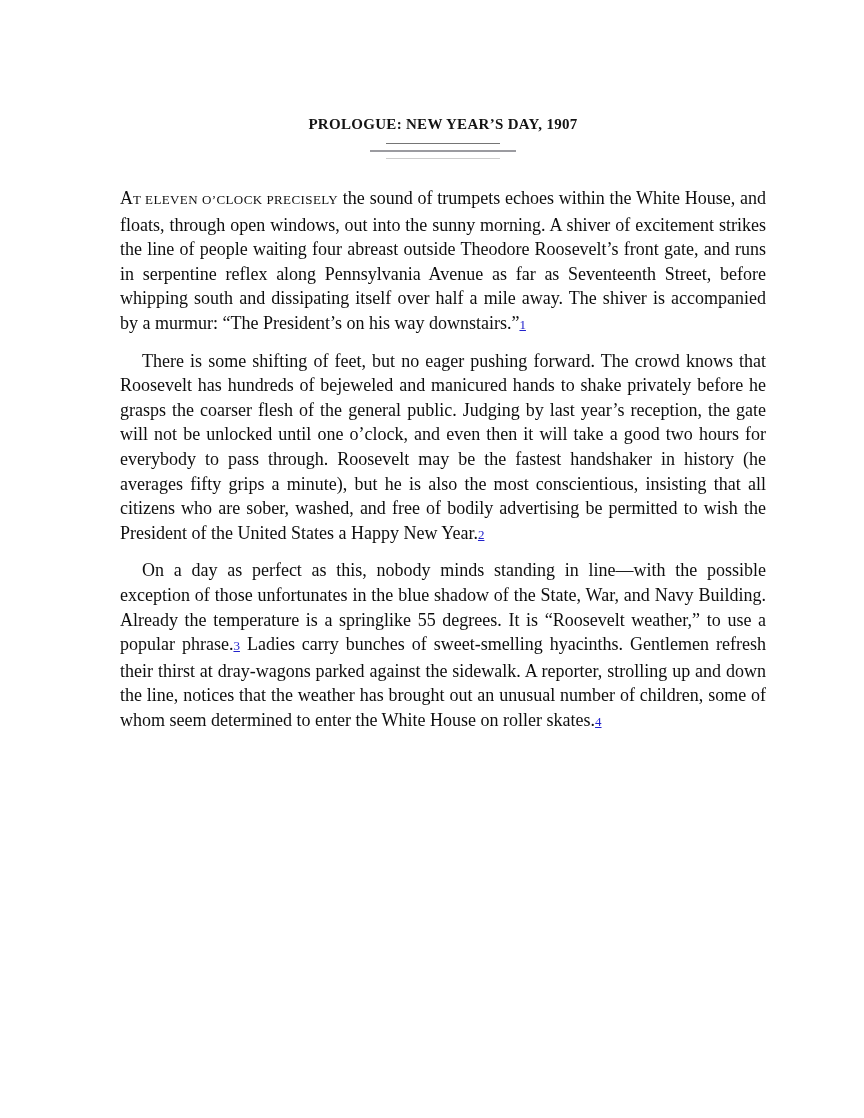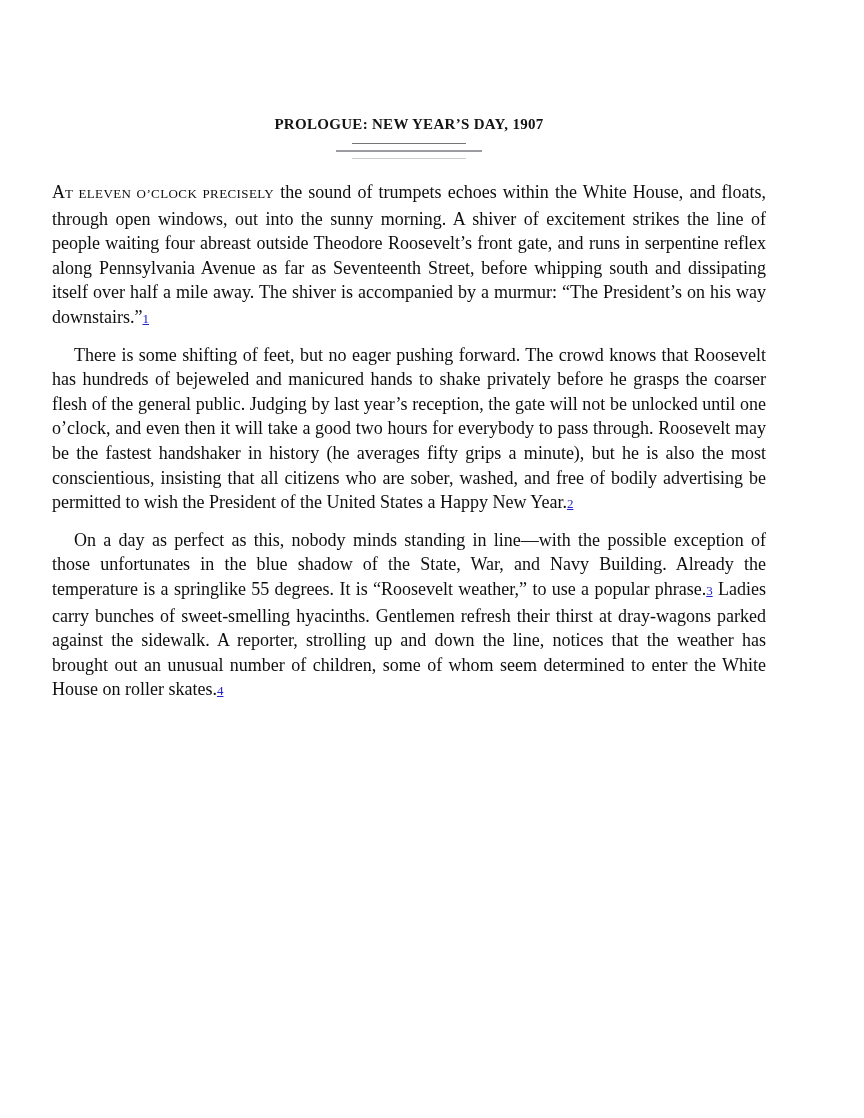--- a/index.html
+++ b/index.html
@@ -4,21 +4,21 @@
 <style>
   * { box-sizing: border-box; }
   html, body { margin: 0; padding: 0; }
   body {
     width: 864px; height: 1118px;
     background: #ffffff;
     font-family: "Liberation Serif", serif;
     color: #0e0e0e;
     overflow: hidden;
   }
-  .page { padding: 116px 98px 0 52px; }
+  .page { padding: 116px 98px 0 120px; }
   .chapter-title {
     font-size: 15px;
     font-weight: bold;
     text-align: center;
     margin: 0 0 10px 0;
     letter-spacing: 0.3px;
     color: #141414;
     line-height: 17px;
   }
   .divider { margin: 0 auto; }
@@ -26,21 +26,21 @@
   .line-top { width: 114px; height: 1px; background: #757575; }
   .line-mid { width: 146px; height: 2px; background: #9b9ba0; margin-top: 6px; }
   .line-bot { width: 114px; height: 1px; background: #cdcdcd; margin-top: 6px; }
   .para {
     font-size: 18px;
     line-height: 24.6px;
     text-align: justify;
     margin: 0;
     color: #0e0e0e;
   }
-  .para.first { margin-top: 21px; }
+  .para.first { margin-top: 27px; }
   .para.indent { text-indent: 22px; margin-top: 11px; }
   .small-caps { font-size: 13px; letter-spacing: 0.4px; }
   .fn {
     color: #2222cc;
     text-decoration: underline;
     font-size: 13px;
   }
 </style>
 </head>
 <body>

